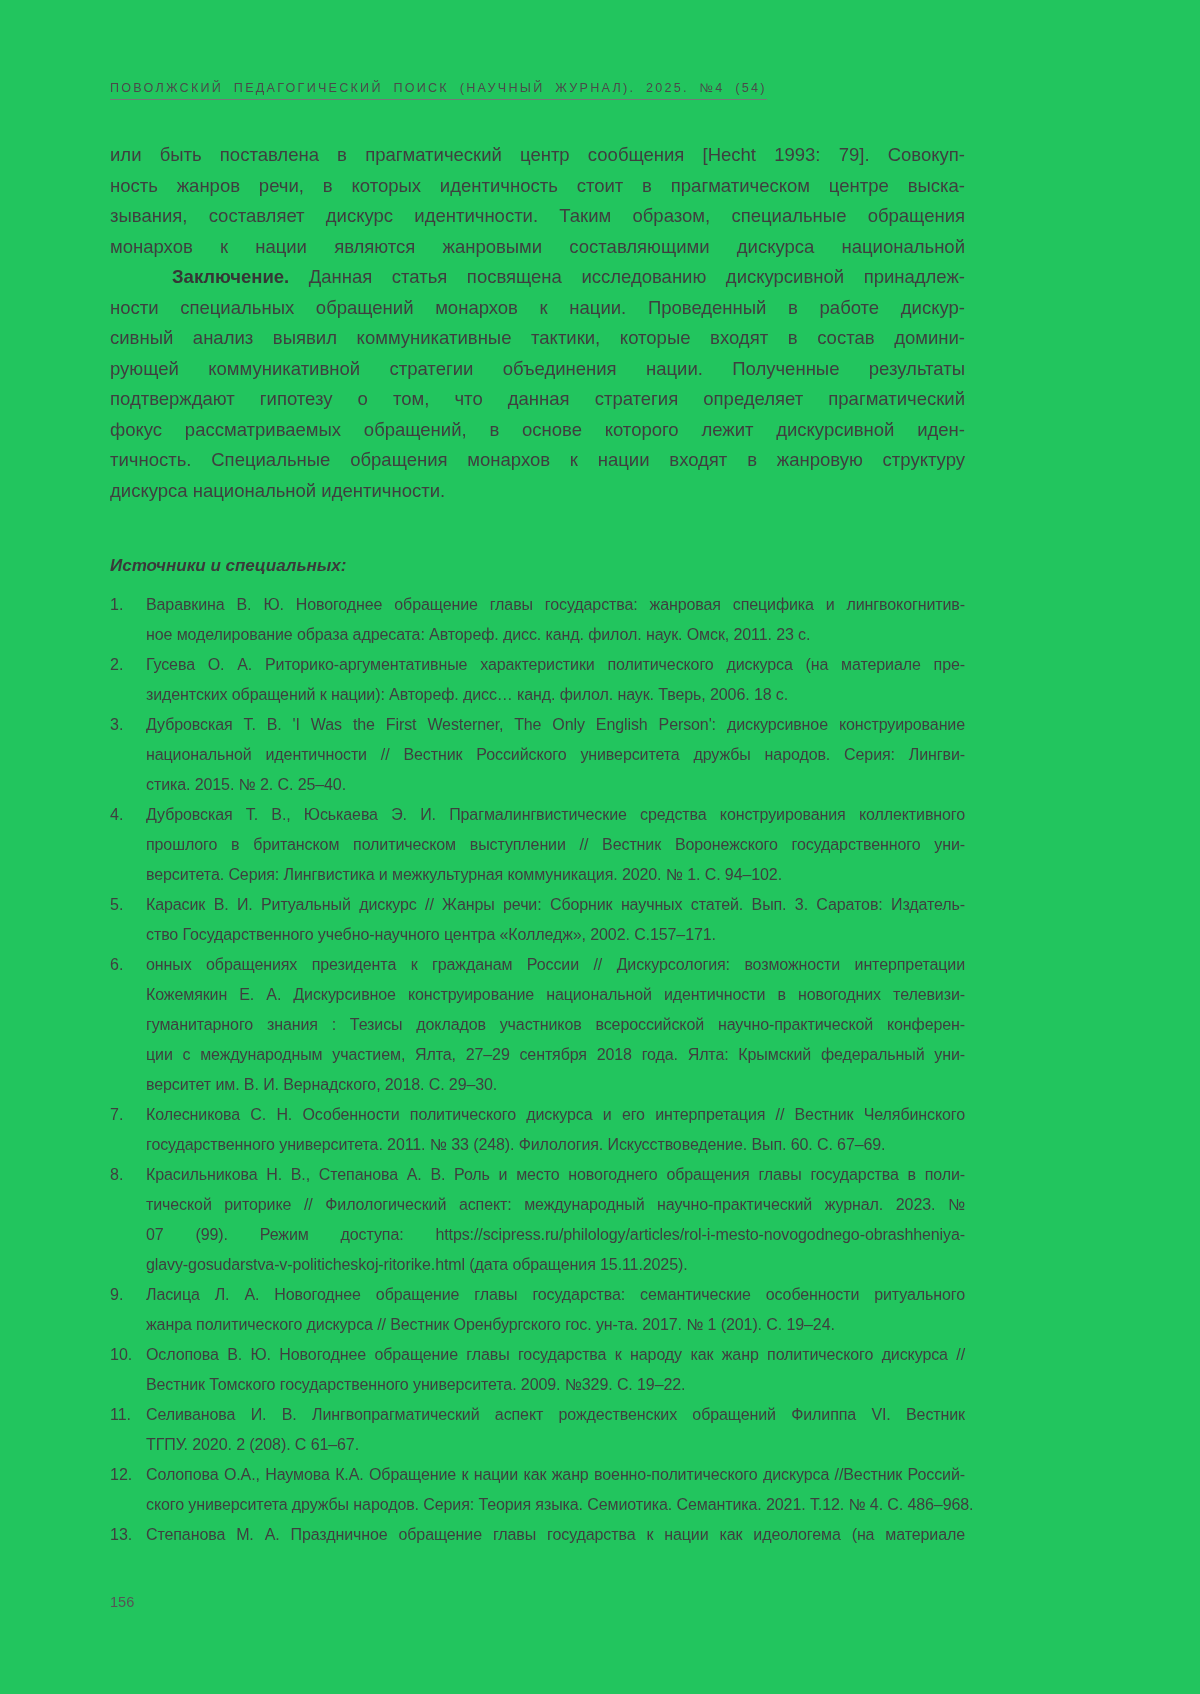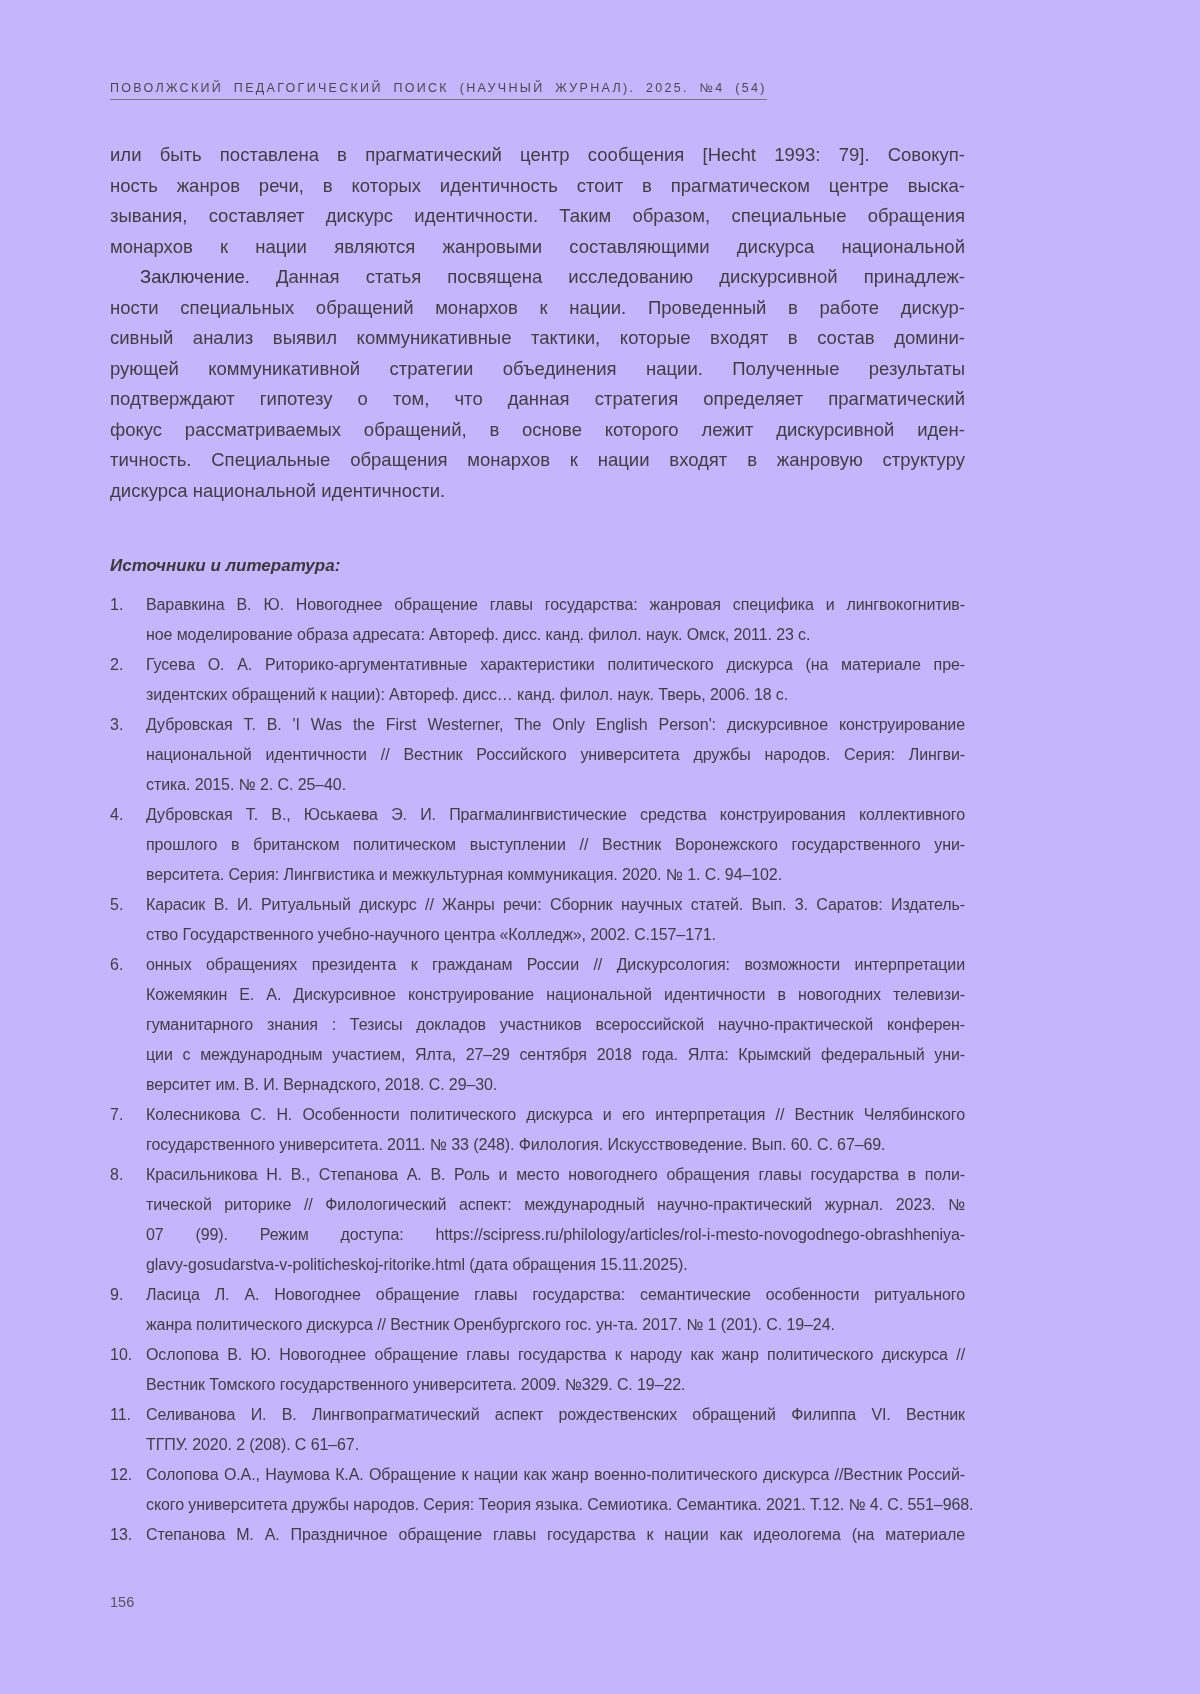--- a/index.html
+++ b/index.html
@@ -1,19 +1,19 @@
 <!DOCTYPE html>
 <html><head>
 <meta charset="utf-8">
 <style>
   html,body { margin:0; padding:0; background:#ffffff; }
   .page {
     position:relative;
     width:1200px; height:1694px;
-    background:#c4b5fd;
+    background:#22c55e;
     font-family:"Liberation Sans", sans-serif;
     color:#3f3f3f;
     overflow:hidden;
   }
   .running-head {
     position:absolute; top:78px; left:110px;
   }
   .running-head span {
     display:inline-block;
     font-size:12.5px;
@@ -28,21 +28,21 @@
     position:absolute; top:140px; left:110px; width:855px;
     font-size:18.5px; line-height:30.5px;
   }
   .line {
     white-space:nowrap;
     text-align:justify;
     text-align-last:justify;
   }
   .line.last { text-align-last:left; }
   .line.indent { text-indent:30px; }
-  b.lead { font-weight:normal; color:#363636; }
+  b.lead { font-weight:bold; color:#363636;margin-left:32px; }
   .refs {
     position:absolute; top:556px; left:110px; width:855px;
   }
   .refs-heading {
     font-size:17px; font-weight:bold; font-style:italic;
     color:#3a3a3a;
     margin:0 0 14px 0;
   }
   .ref-item { display:flex; font-size:16px; line-height:30px; }
   .ref-num { width:36px; flex:none; }
@@ -70,21 +70,21 @@
       <div class="line">ности специальных обращений монархов к нации. Проведенный в работе дискур-</div>
       <div class="line">сивный анализ выявил коммуникативные тактики, которые входят в состав домини-</div>
       <div class="line">рующей коммуникативной стратегии объединения нации. Полученные результаты</div>
       <div class="line">подтверждают гипотезу о том, что данная стратегия определяет прагматический</div>
       <div class="line">фокус рассматриваемых обращений, в основе которого лежит дискурсивной иден-</div>
       <div class="line">тичность. Специальные обращения монархов к нации входят в жанровую структуру</div>
       <div class="line last">дискурса национальной идентичности.</div>
     </div>
 
   <div class="refs">
-    <div class="refs-heading">Источники и литература:</div>
+    <div class="refs-heading">Источники и специальных:</div>
     <div id="references-list">
         <div class="ref-item">
           <div class="ref-num">1.</div>
           <div class="ref-lines">
             <div class="line">Варавкина В. Ю. Новогоднее обращение главы государства: жанровая специфика и лингвокогнитив-</div>
             <div class="line last">ное моделирование образа адресата: Автореф. дисс. канд. филол. наук. Омск, 2011. 23 с.</div>
           </div>
         </div>
         <div class="ref-item">
           <div class="ref-num">2.</div>
@@ -160,21 +160,21 @@
           <div class="ref-num">11.</div>
           <div class="ref-lines">
             <div class="line">Селиванова И. В. Лингвопрагматический аспект рождественских обращений Филиппа VI. Вестник</div>
             <div class="line last">ТГПУ. 2020. 2 (208). С 61–67.</div>
           </div>
         </div>
         <div class="ref-item">
           <div class="ref-num">12.</div>
           <div class="ref-lines">
             <div class="line">Солопова О.А., Наумова К.А. Обращение к нации как жанр военно-политического дискурса //Вестник Россий-</div>
-            <div class="line last">ского университета дружбы народов. Серия: Теория языка. Семиотика. Семантика. 2021. Т.12. № 4. С. 551–968.</div>
+            <div class="line last">ского университета дружбы народов. Серия: Теория языка. Семиотика. Семантика. 2021. Т.12. № 4. С. 486–968.</div>
           </div>
         </div>
         <div class="ref-item">
           <div class="ref-num">13.</div>
           <div class="ref-lines">
             <div class="line">Степанова М. А. Праздничное обращение главы государства к нации как идеологема (на материале</div>
           </div>
         </div>
       </div>
   </div>

